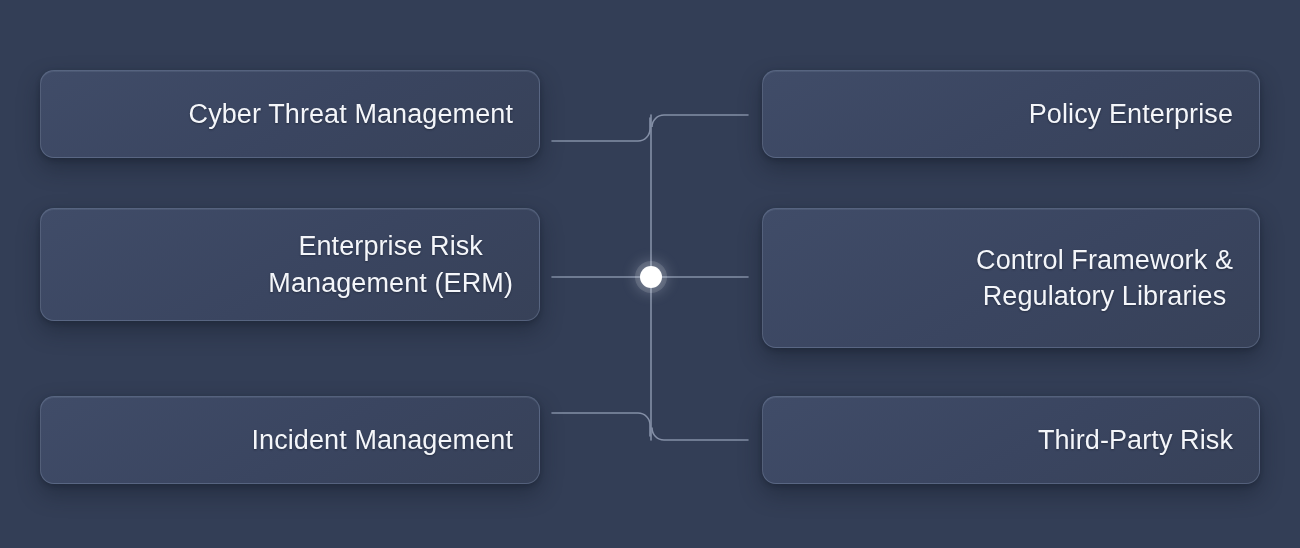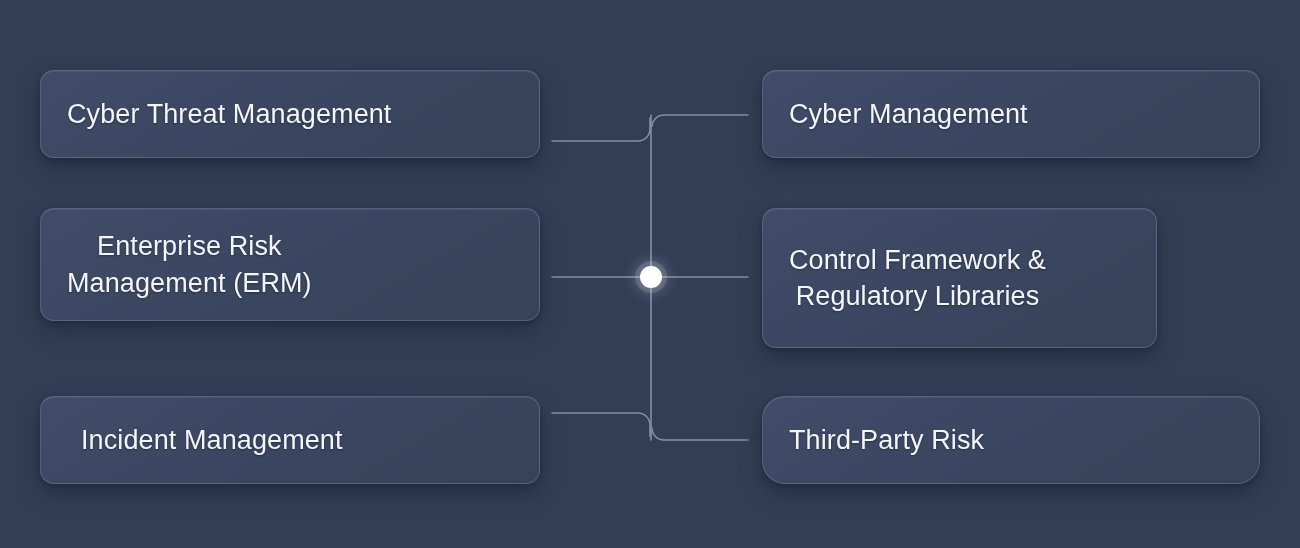--- a/index.html
+++ b/index.html
@@ -33,42 +33,42 @@
     box-sizing: border-box;
     border-radius: 14px;
     background: linear-gradient(150deg, #404c68 0%, #3a4560 55%, #374158 100%);
     border: 1px solid rgba(150, 164, 196, 0.30);
     box-shadow:
       0 10px 22px rgba(18, 24, 38, 0.40),
       0 2px 5px rgba(18, 24, 38, 0.30),
       inset 0 1px 0 rgba(190, 202, 228, 0.10);
     display: flex;
     align-items: center;
-    justify-content: flex-start;
+    justify-content: flex-end;
     text-align: center;
     padding: 0 26px;
   }
   .card-label {
     color: #f4f6fa;
     font-size: 27px;
     font-weight: 400;
     line-height: 1.34;
     letter-spacing: 0.1px;
     white-space: pre-line;
     text-shadow: 0 1px 2px rgba(16, 21, 34, 0.45);
   }
 
   
   #card-cyber-threat-management { left: 40px;  top: 70px;  width: 500px; height: 88px; }
   #card-enterprise-risk-management { left: 40px;  top: 208px; width: 500px; height: 113px; }
   #card-incident-management      { left: 40px;  top: 396px; width: 500px; height: 88px; padding-left: 40px; }
   
   #card-policy-management        { left: 762px; top: 70px;  width: 498px; height: 88px; }
-  #card-control-framework        { left: 762px; top: 208px; width: 395px; height: 140px; }
-  #card-third-party-risk         { left: 762px; top: 396px; width: 498px; height: 88px; border-radius: 23px; }
+  #card-control-framework        { left: 762px; top: 208px; width: 498px; height: 140px; }
+  #card-third-party-risk         { left: 762px; top: 396px; width: 498px; height: 88px; }
 
   
   #hub-node {
     position: absolute;
     left: 640px;
     top: 266px;
     width: 22px;
     height: 22px;
     border-radius: 50%;
     background: #ffffff;
@@ -111,21 +111,21 @@
   <div class="card" id="card-enterprise-risk-management">
     <span class="card-label">Enterprise Risk
 Management (ERM)</span>
   </div>
 
   <div class="card" id="card-incident-management">
     <span class="card-label">Incident Management</span>
   </div>
 
   <div class="card" id="card-policy-management">
-    <span class="card-label">Cyber Management</span>
+    <span class="card-label">Policy Enterprise</span>
   </div>
 
   <div class="card" id="card-control-framework">
     <span class="card-label">Control Framework &amp;
 Regulatory Libraries</span>
   </div>
 
   <div class="card" id="card-third-party-risk">
     <span class="card-label">Third-Party Risk</span>
   </div>

